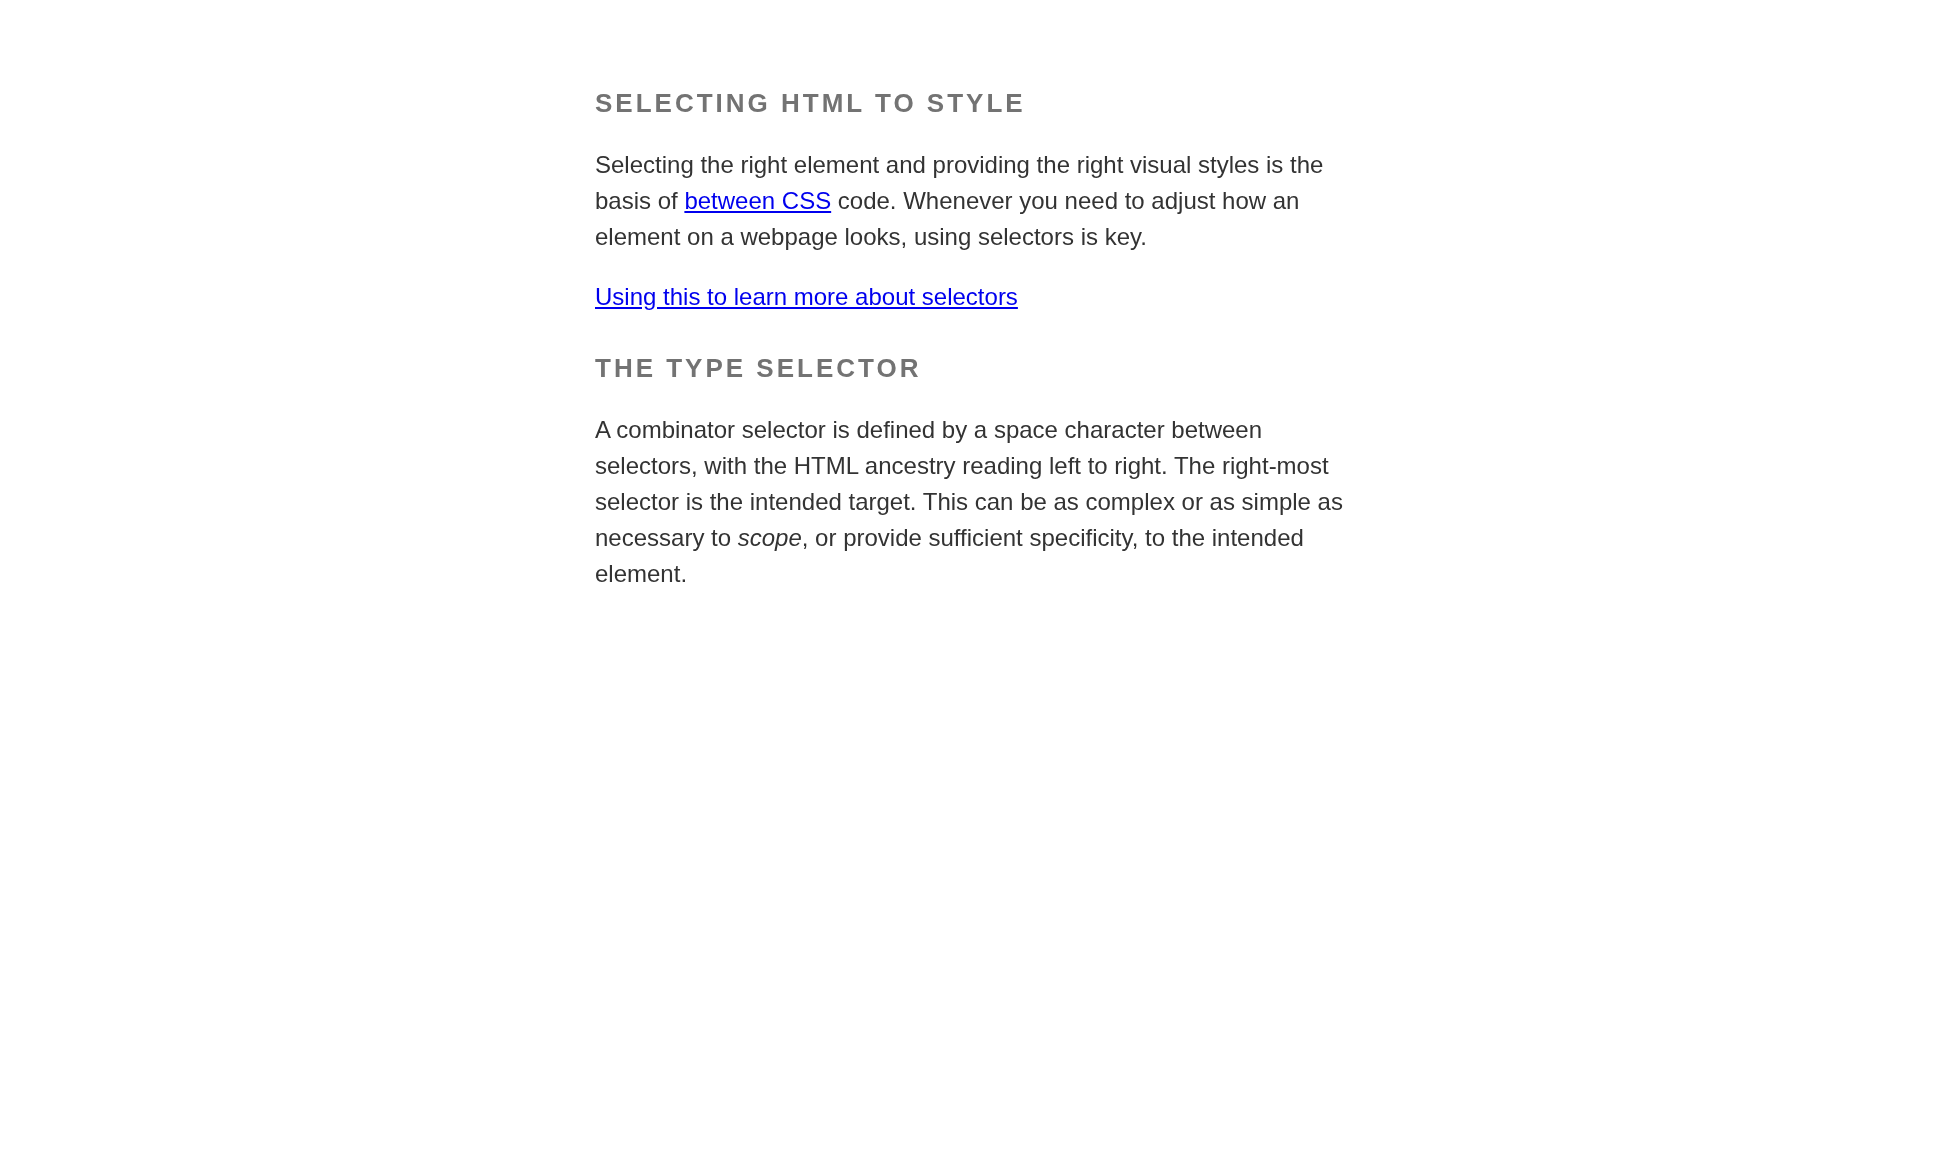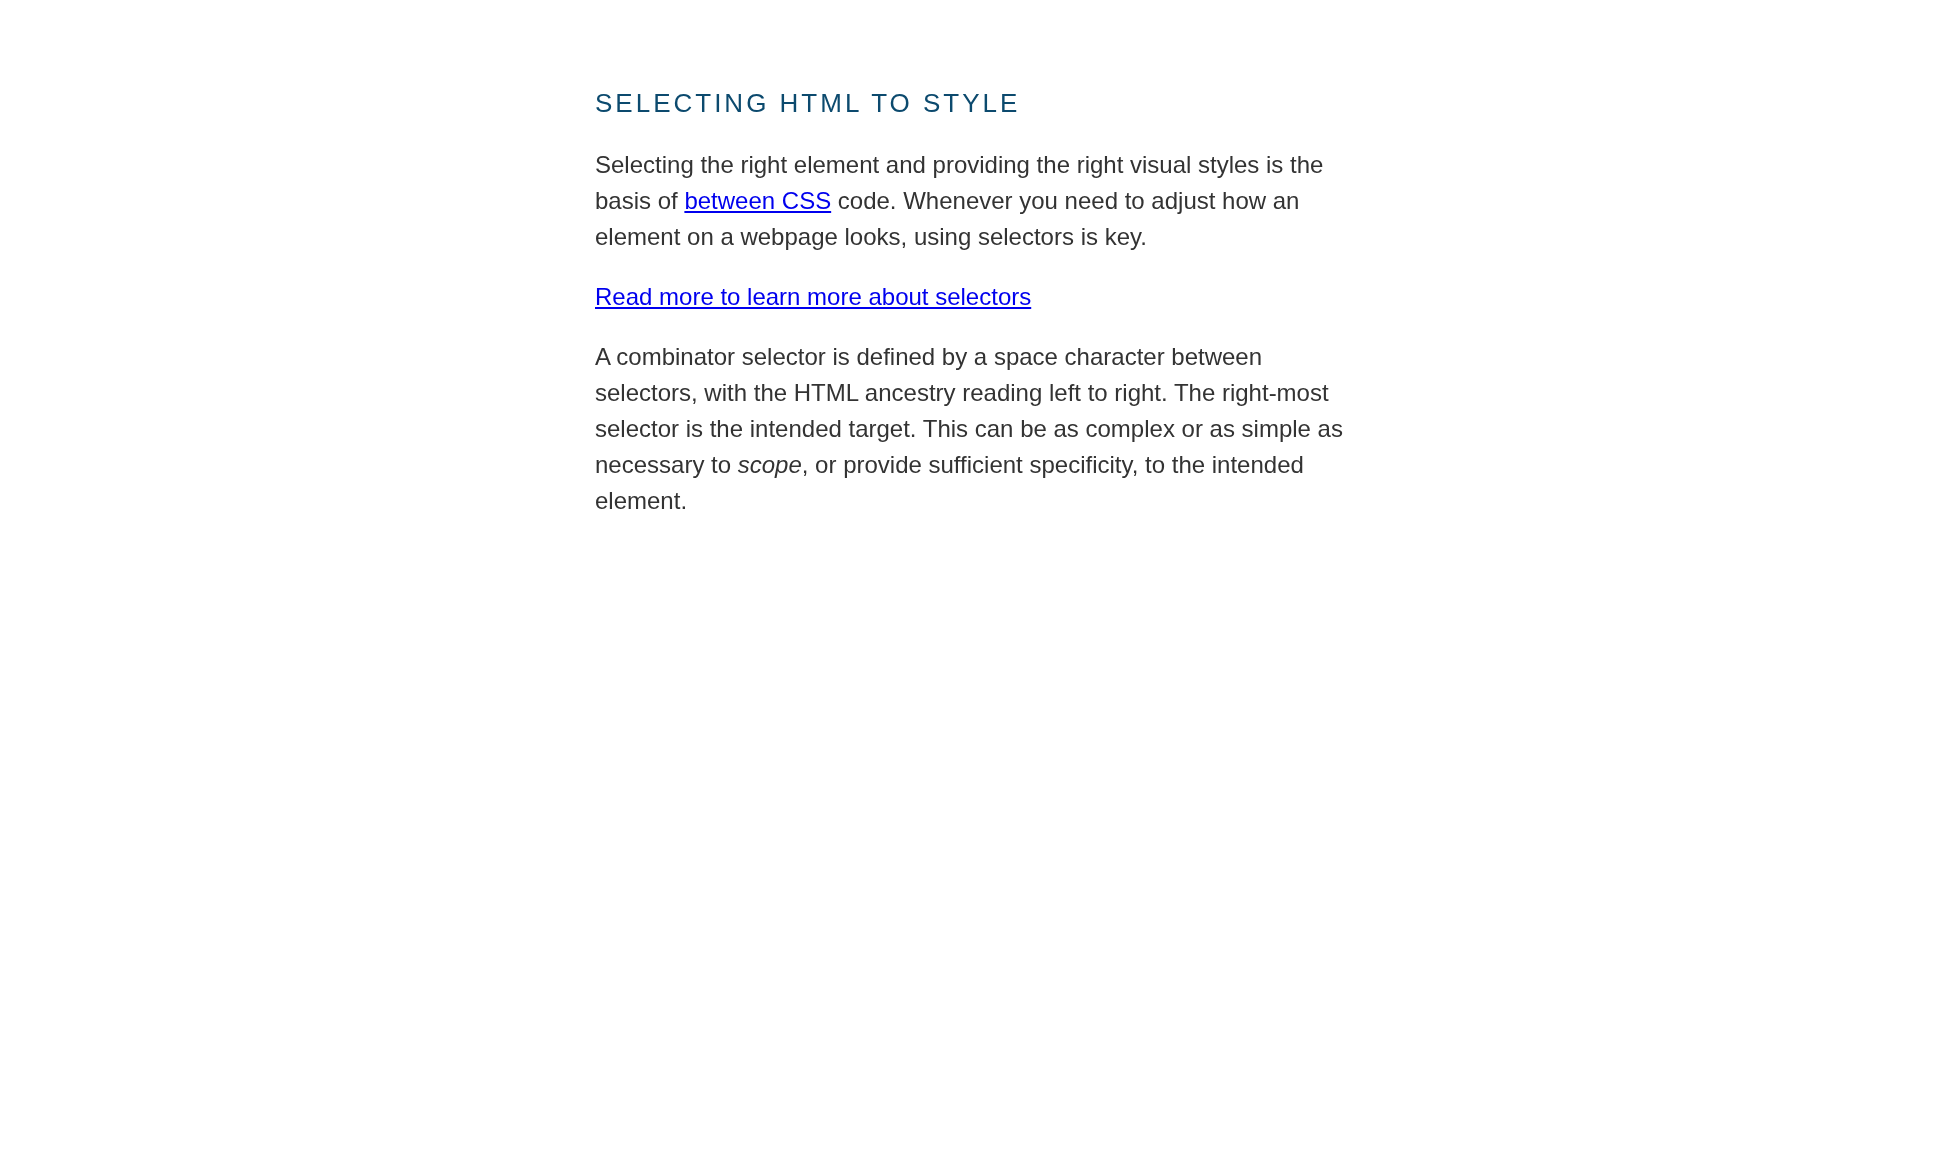--- a/index.html
+++ b/index.html
@@ -20,22 +20,22 @@
     }
     h1 {
       font-size: 48px;
       font-weight: 400;
       color: #333333;
       margin-bottom: 40px;
       letter-spacing: -0.5px;
     }
     h2 {
       font-size: 26px;
-      font-weight: 400;
-      color: #0c4a6e;
+      font-weight: 700;
+      color: #737373;
       text-transform: uppercase;
       letter-spacing: 3px;
       margin-top: 38px;
       margin-bottom: 28px;
     }
     p {
       font-size: 24px;
       line-height: 1.5;
       color: #333333;
       margin-bottom: 24px;
@@ -53,20 +53,21 @@
 </head>
 <body>
 
 <div class="container">
 
   <h2>SELECTING HTML TO STYLE</h2>
   <p>
     <span>Selecting the right element and providing the right visual styles is the basis of </span><a href="#">between CSS</a><span> code. Whenever you need to adjust how an element on a webpage looks, using selectors is key.</span>
   </p>
   <p class="link-paragraph">
-    <a href="#">Read more to learn more about selectors</a>
+    <a href="#">Using this to learn more about selectors</a>
   </p>
 
+  <h2>THE TYPE SELECTOR</h2>
 
   <p>
     <span>A combinator selector is defined by a space character between selectors, with the HTML ancestry reading left to right. The right-most selector is the intended target. This can be as complex or as simple as necessary to </span><em>scope</em><span>, or provide sufficient specificity, to the intended element.</span>
   </p>
 </div>
 
 </body></html>

